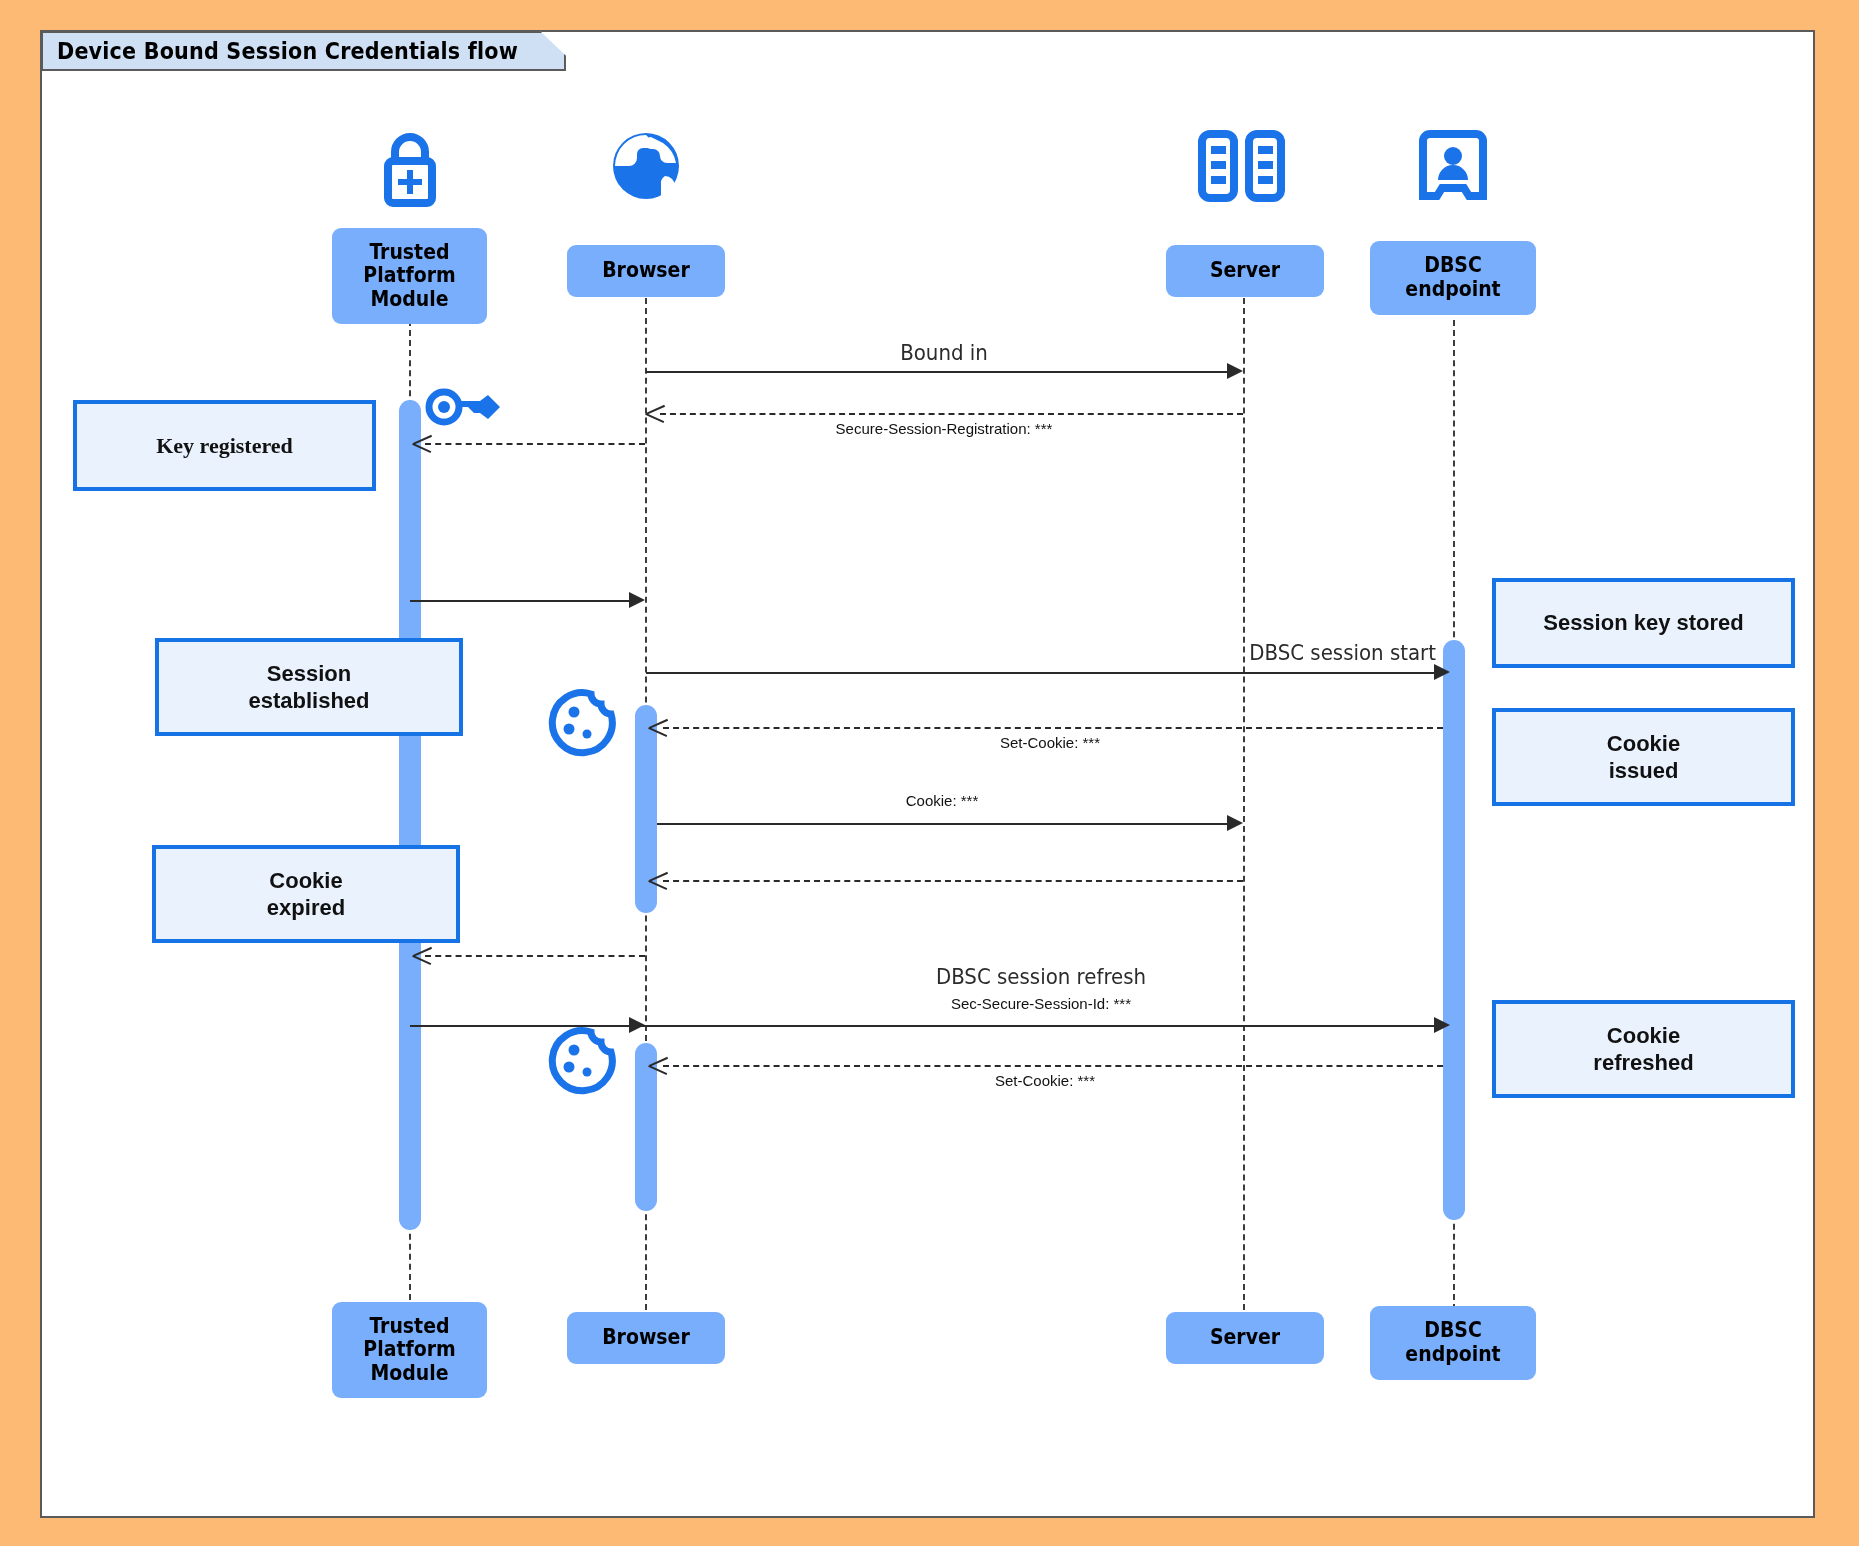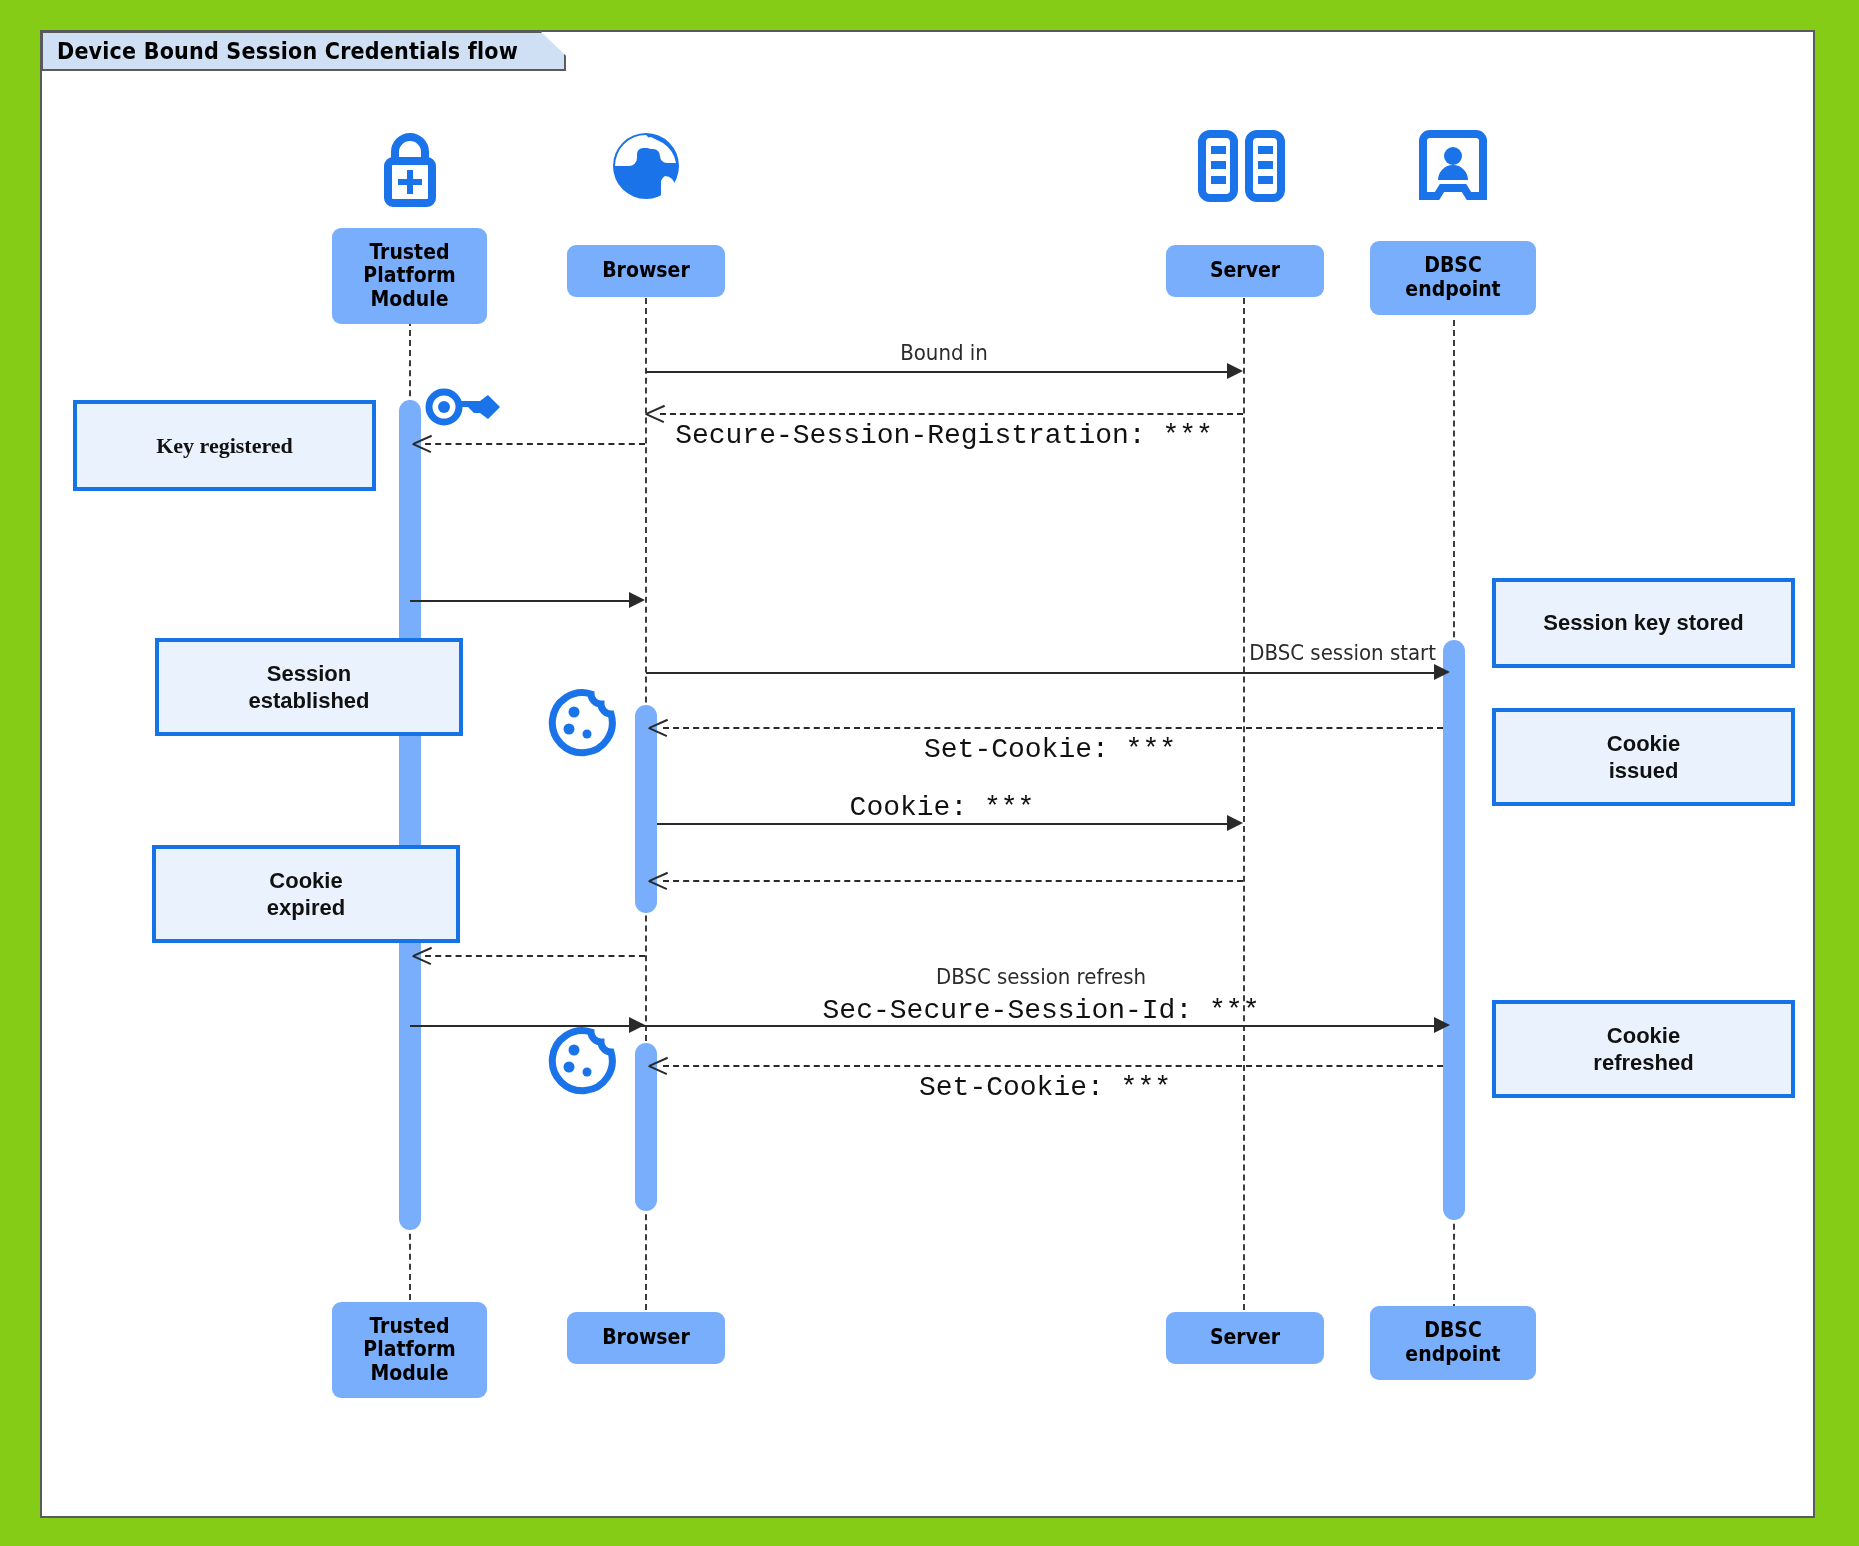--- a/index.html
+++ b/index.html
@@ -1,17 +1,17 @@
 <!DOCTYPE html>
 <html><head>
 <meta charset="utf-8">
 <style>
   html,body{margin:0;padding:0;background:#ffffff;}
   body{font-family:"Liberation Sans",sans-serif;}
-  #canvas{position:relative;width:1859px;height:1546px;background:#84cc16;overflow:hidden;}
+  #canvas{position:relative;width:1859px;height:1546px;background:#fdba74;overflow:hidden;}
 
   
   .frame{position:absolute;left:40px;top:30px;width:1775px;height:1488px;
          border:2px solid #5a5a5a;background:#ffffff;box-sizing:border-box;}
   .title-tab{position:absolute;left:41px;top:31px;height:40px;
              background:#cfe0f5;border:2px solid #5a5a5a;box-sizing:border-box;
              display:flex;align-items:center;padding:0 14px;padding-right:46px;
              -webkit-clip-path:polygon(0 0,calc(100% - 26px) 0,100% 62%,100% 100%,0 100%);
              clip-path:polygon(0 0,calc(100% - 26px) 0,100% 62%,100% 100%,0 100%);}
   .title-tab span{font-size:23px;font-weight:bold;color:#000;letter-spacing:.2px;
@@ -45,21 +45,21 @@
         border-top:8px solid transparent;border-bottom:8px solid transparent;}
   .arrow-solid.right{border-left:16px solid #2a2a2a;}
   .arrow-open{position:absolute;width:19px;height:19px;}
   .arrow-open::before,.arrow-open::after{content:"";position:absolute;left:0;top:9px;
         width:20px;height:0;border-top:2px solid #2a2a2a;transform-origin:0 0;}
   .arrow-open.left::before{transform:rotate(-24deg);}
   .arrow-open.left::after{transform:rotate(24deg);}
 
   .msg-label{position:absolute;text-align:center;color:#2b2b2b;white-space:pre;}
   .sans{font-family:"DejaVu Sans Condensed","Liberation Sans",sans-serif;font-size:22px;}
-  .mono{font-family:Liberation Mono, monospace;font-size:28px;color:#111;}
+  .mono{font-family:Liberation Sans, sans-serif;font-size:15px;color:#111;}
 </style>
 </head>
 <body>
 
 <div id="canvas">
 
   <div class="frame"></div>
   <div class="title-tab">
     <span>Device Bound Session Credentials flow</span>
   </div>

